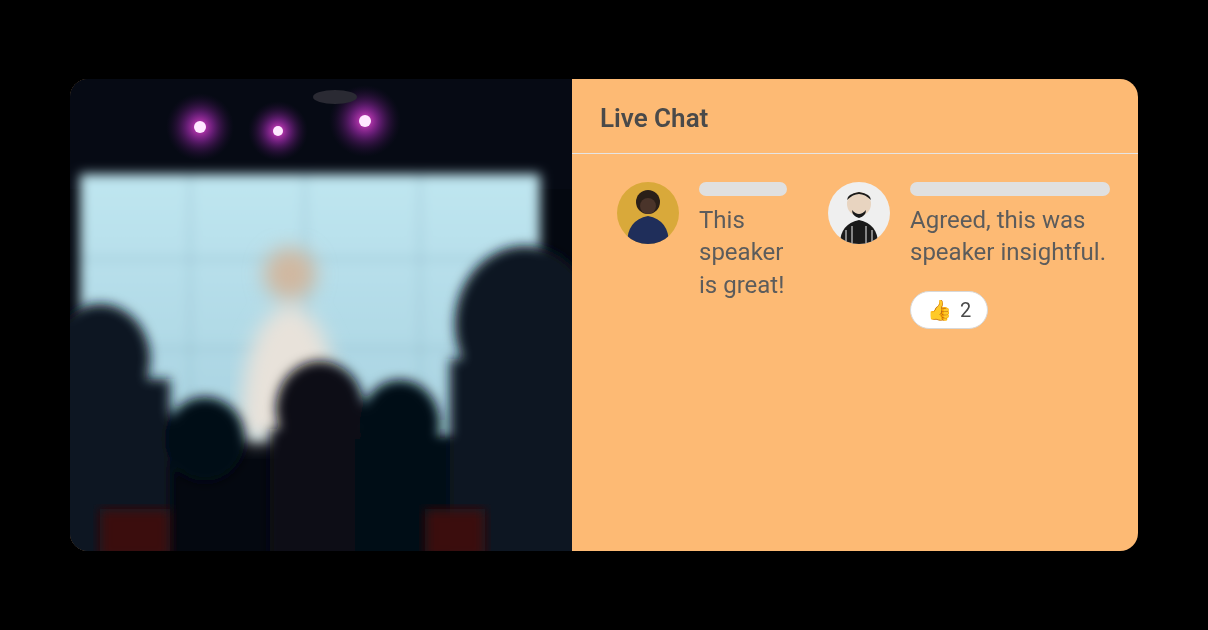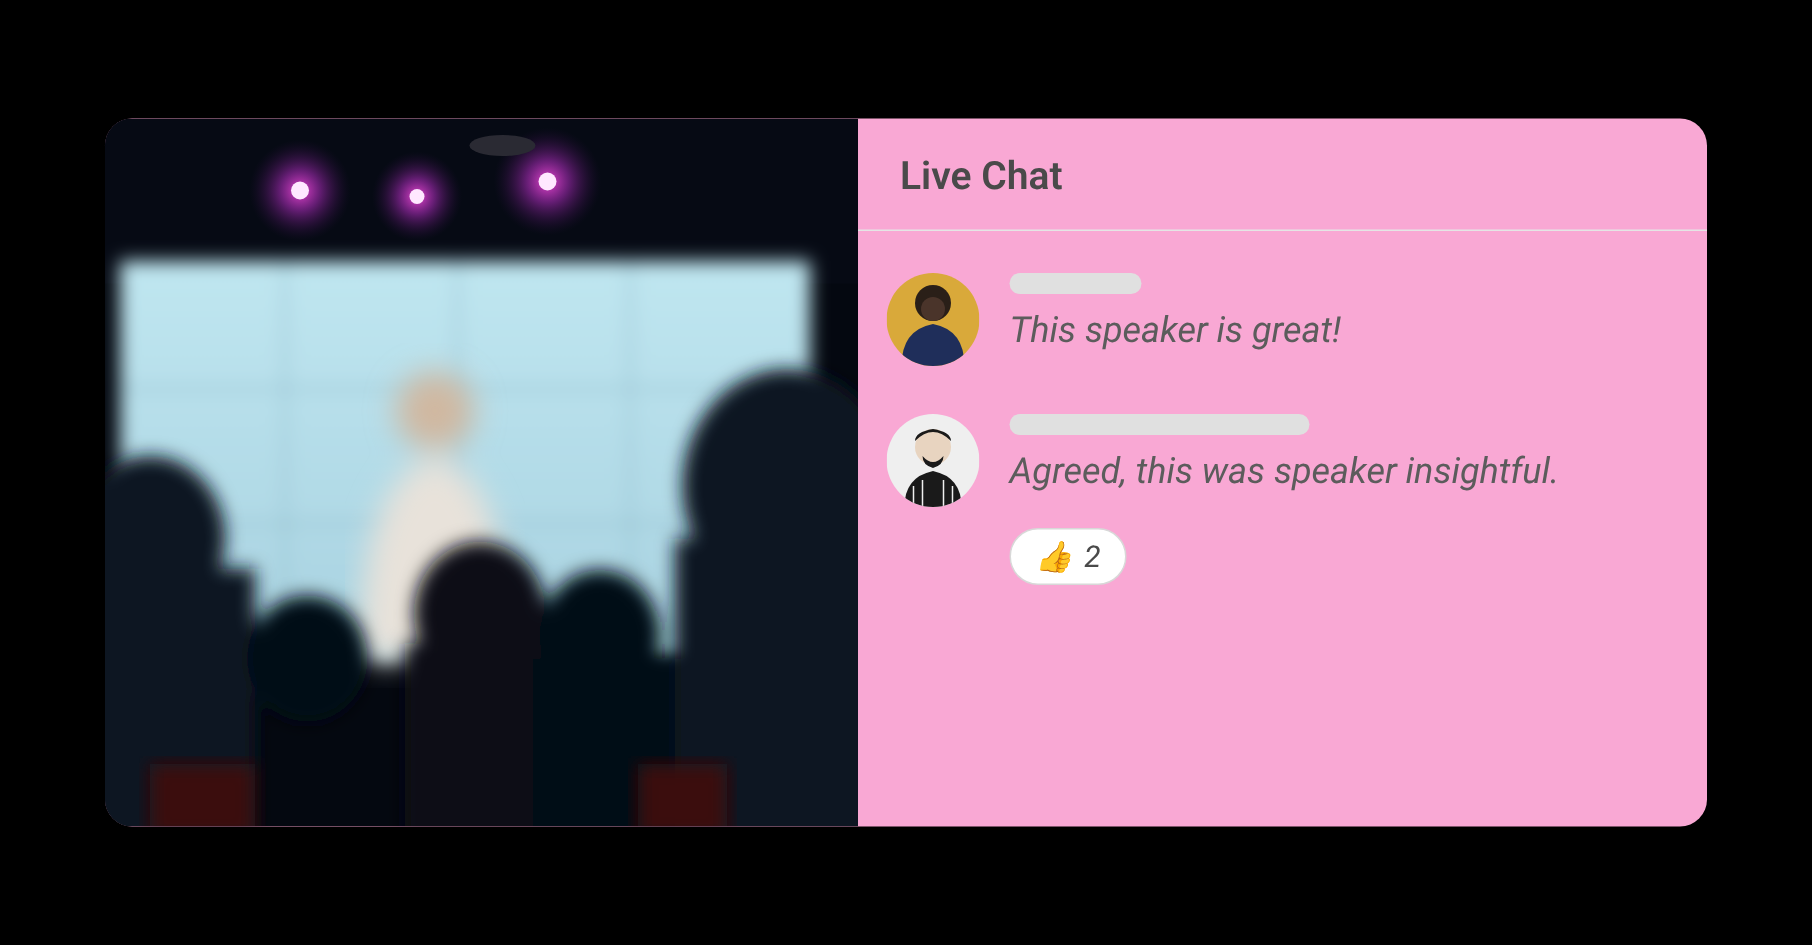--- a/index.html
+++ b/index.html
@@ -12,21 +12,21 @@
       background: #000;
       width: 1208px;
       height: 630px;
       display: flex;
       align-items: center;
       justify-content: center;
     }
     .card {
       width: 1068px;
       height: 472px;
-      background: #f9a8d4;
+      background: #fdba74;
       border-radius: 18px;
       display: flex;
       overflow: hidden;
       box-shadow: 0 8px 24px rgba(0,0,0,0.3);
     }
     .video-side {
       width: 502px;
       height: 100%;
       position: relative;
       overflow: hidden;
@@ -45,25 +45,23 @@
     .chat-header {
       padding: 24px 28px 20px 28px;
       border-bottom: 1px solid #e5e5e5;
     }
     .chat-title {
       font-size: 26px;
       font-weight: 600;
       color: #4a4a4a;
     }
     .messages {
-      padding: 28px 28px 0 19px;
-      display: flex;
-      flex-direction: column;
+      padding: 28px 28px 0 45px;
+      display: flex;
       gap: 32px;
-      font-style: italic;
     }
     .message {
       display: flex;
       gap: 20px;
       align-items: flex-start;
     }
     .avatar {
       width: 62px;
       height: 62px;
       border-radius: 50%;

